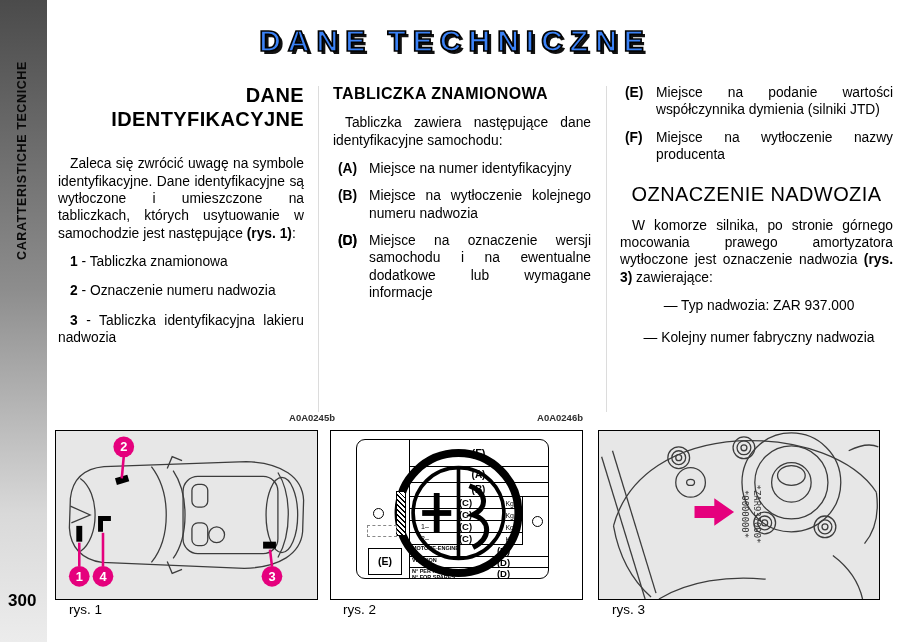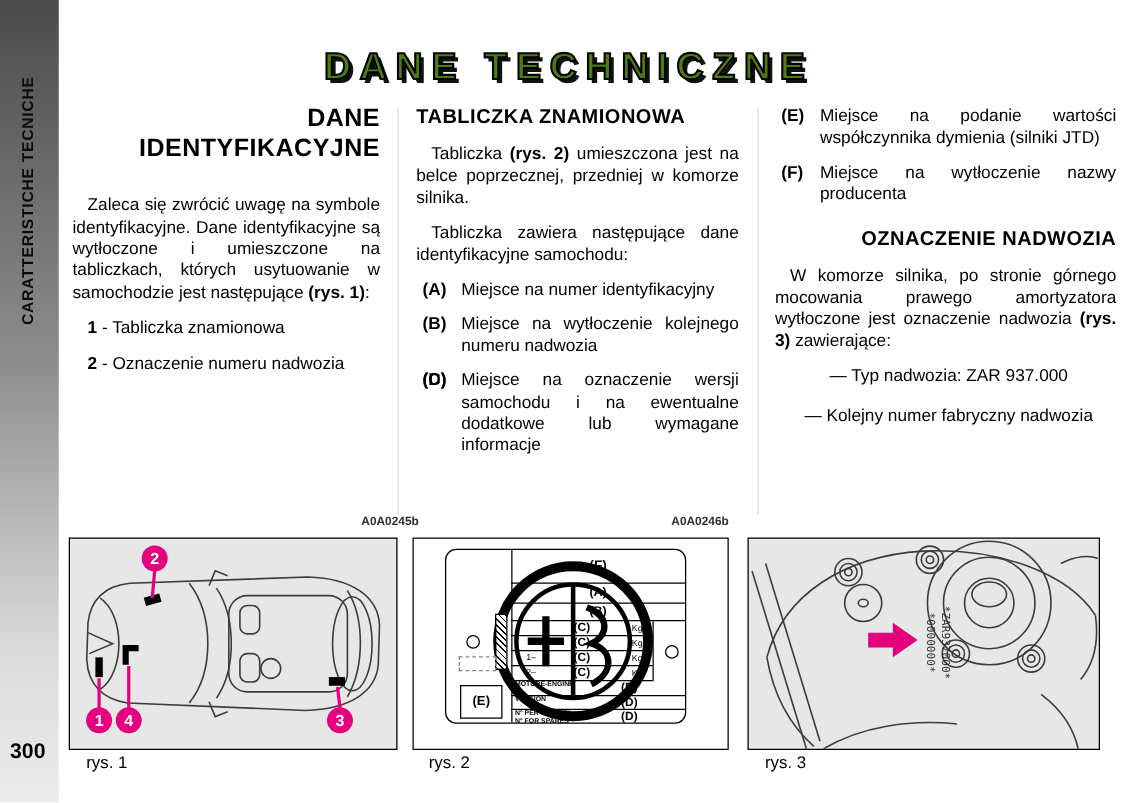--- a/index.html
+++ b/index.html
@@ -15,33 +15,33 @@
     background:linear-gradient(180deg,#4b4b4b 0%,#8d8d8d 45%,#d9d9d9 80%,#ececec 100%);
   }
   .sidebar-label{
     position:absolute;left:15px;top:30px;height:230px;
     writing-mode:vertical-rl;transform:rotate(180deg);
     font-weight:bold;font-size:12.5px;letter-spacing:0.6px;color:#0a0a0a;
     white-space:nowrap;
   }
   
   .page-title{
-    position:absolute;left:0;right:0;top:37px;text-align:center;
+    position:absolute;left:0;right:0;top:24px;text-align:center;
     font-size:30px;font-weight:800;letter-spacing:7px;
-    color:#4d7c0f;-webkit-text-stroke:1.7px #000;
+    color:#3b82f6;-webkit-text-stroke:1.7px #000;
     text-shadow:3px 3px 0 #111;
   }
   
   .col{position:absolute;top:84px;font-size:13.8px;line-height:1.26;text-align:justify;}
   .col1{left:58px;width:246px;}
   .col2{left:333px;width:258px;}
   .col3{left:620px;width:273px;}
   .h-big{font-size:20px;font-weight:bold;line-height:1.18;letter-spacing:.4px;margin:0 0 24px 0;text-align:right;}
   .h-sec{font-size:16px;font-weight:bold;letter-spacing:.4px;margin:0 0 10px 0;text-align:left;}
-  .h-sec2{font-size:16px;font-weight:bold;letter-spacing:.4px;margin:18px 0 10px 0;text-align:right;}
+  .h-sec2{font-size:20px;font-weight:normal;letter-spacing:.4px;margin:18px 0 10px 0;text-align:center;}
   .para{margin:0 0 11px 0;text-indent:12px;}
   .ref{font-weight:bold;}
   .numitem{margin:0 0 12px 0;text-indent:12px;}
   .numitem b{font-weight:bold;}
   .sep{white-space:pre;}
   .letitem{position:relative;padding-left:36px;margin:0 0 10px 0;}
   .letitem .let{position:absolute;left:5px;top:0;font-weight:bold;text-align:left;}
   .dashitem{margin:0 0 14px 0;padding-left:5px;text-align:center;}
   .vsep{position:absolute;top:86px;height:326px;width:1px;background:#dcdcdc;}
   
@@ -96,25 +96,25 @@
 <div class="page-title">DANE TECHNICZNE</div>
 
 <div class="vsep" style="left:318px;"></div>
 <div class="vsep" style="left:606px;"></div>
 
 <div class="col col1">
   <h1 class="h-big">DANE IDENTYFIKACYJNE</h1>
   <p class="para"><span>Zaleca się zwrócić uwagę na symbole identyfikacyjne. Dane identyfikacyjne są wytłoczone i umieszczone na tabliczkach, których usytuowanie w samochodzie jest następujące </span><span class="ref">(rys. 1)</span><span>:</span></p>
   <p class="numitem"><b>1</b><span class="sep"> - </span><span>Tabliczka znamionowa</span></p>
   <p class="numitem"><b>2</b><span class="sep"> - </span><span>Oznaczenie numeru nadwozia</span></p>
+  <p class="numitem"><b>3</b><span class="sep"> - </span><span>Tabliczka identyfikacyjna lakieru nadwozia</span></p>
 </div>
 
 <div class="col col2">
   <h2 class="h-sec">TABLICZKA ZNAMIONOWA</h2>
-  <p class="para"><span>Tabliczka </span><span class="ref">(rys. 2)</span><span> umieszczona jest na belce poprzecznej, przedniej w komorze silnika.</span></p>
   <p class="para">Tabliczka zawiera następujące dane identyfikacyjne samochodu:</p>
   <div class="letitem"><span class="let">(A)</span><span>Miejsce na numer identyfikacyjny</span></div>
   <div class="letitem"><span class="let">(B)</span><span>Miejsce na wytłoczenie kolejnego numeru nadwozia</span></div>
   <div class="letitem"><span class="let">(C)</span></div>
   <div class="letitem"><span class="let">(D)</span><span>Miejsce na oznaczenie wersji samochodu i na ewentualne dodatkowe lub wymagane informacje</span></div>
 </div>
 
 <div class="col col3">
   <div class="letitem"><span class="let">(E)</span><span>Miejsce na podanie wartości współczynnika dymienia (silniki JTD)</span></div>
   <div class="letitem"><span class="let">(F)</span><span>Miejsce na wytłoczenie nazwy producenta</span></div>

